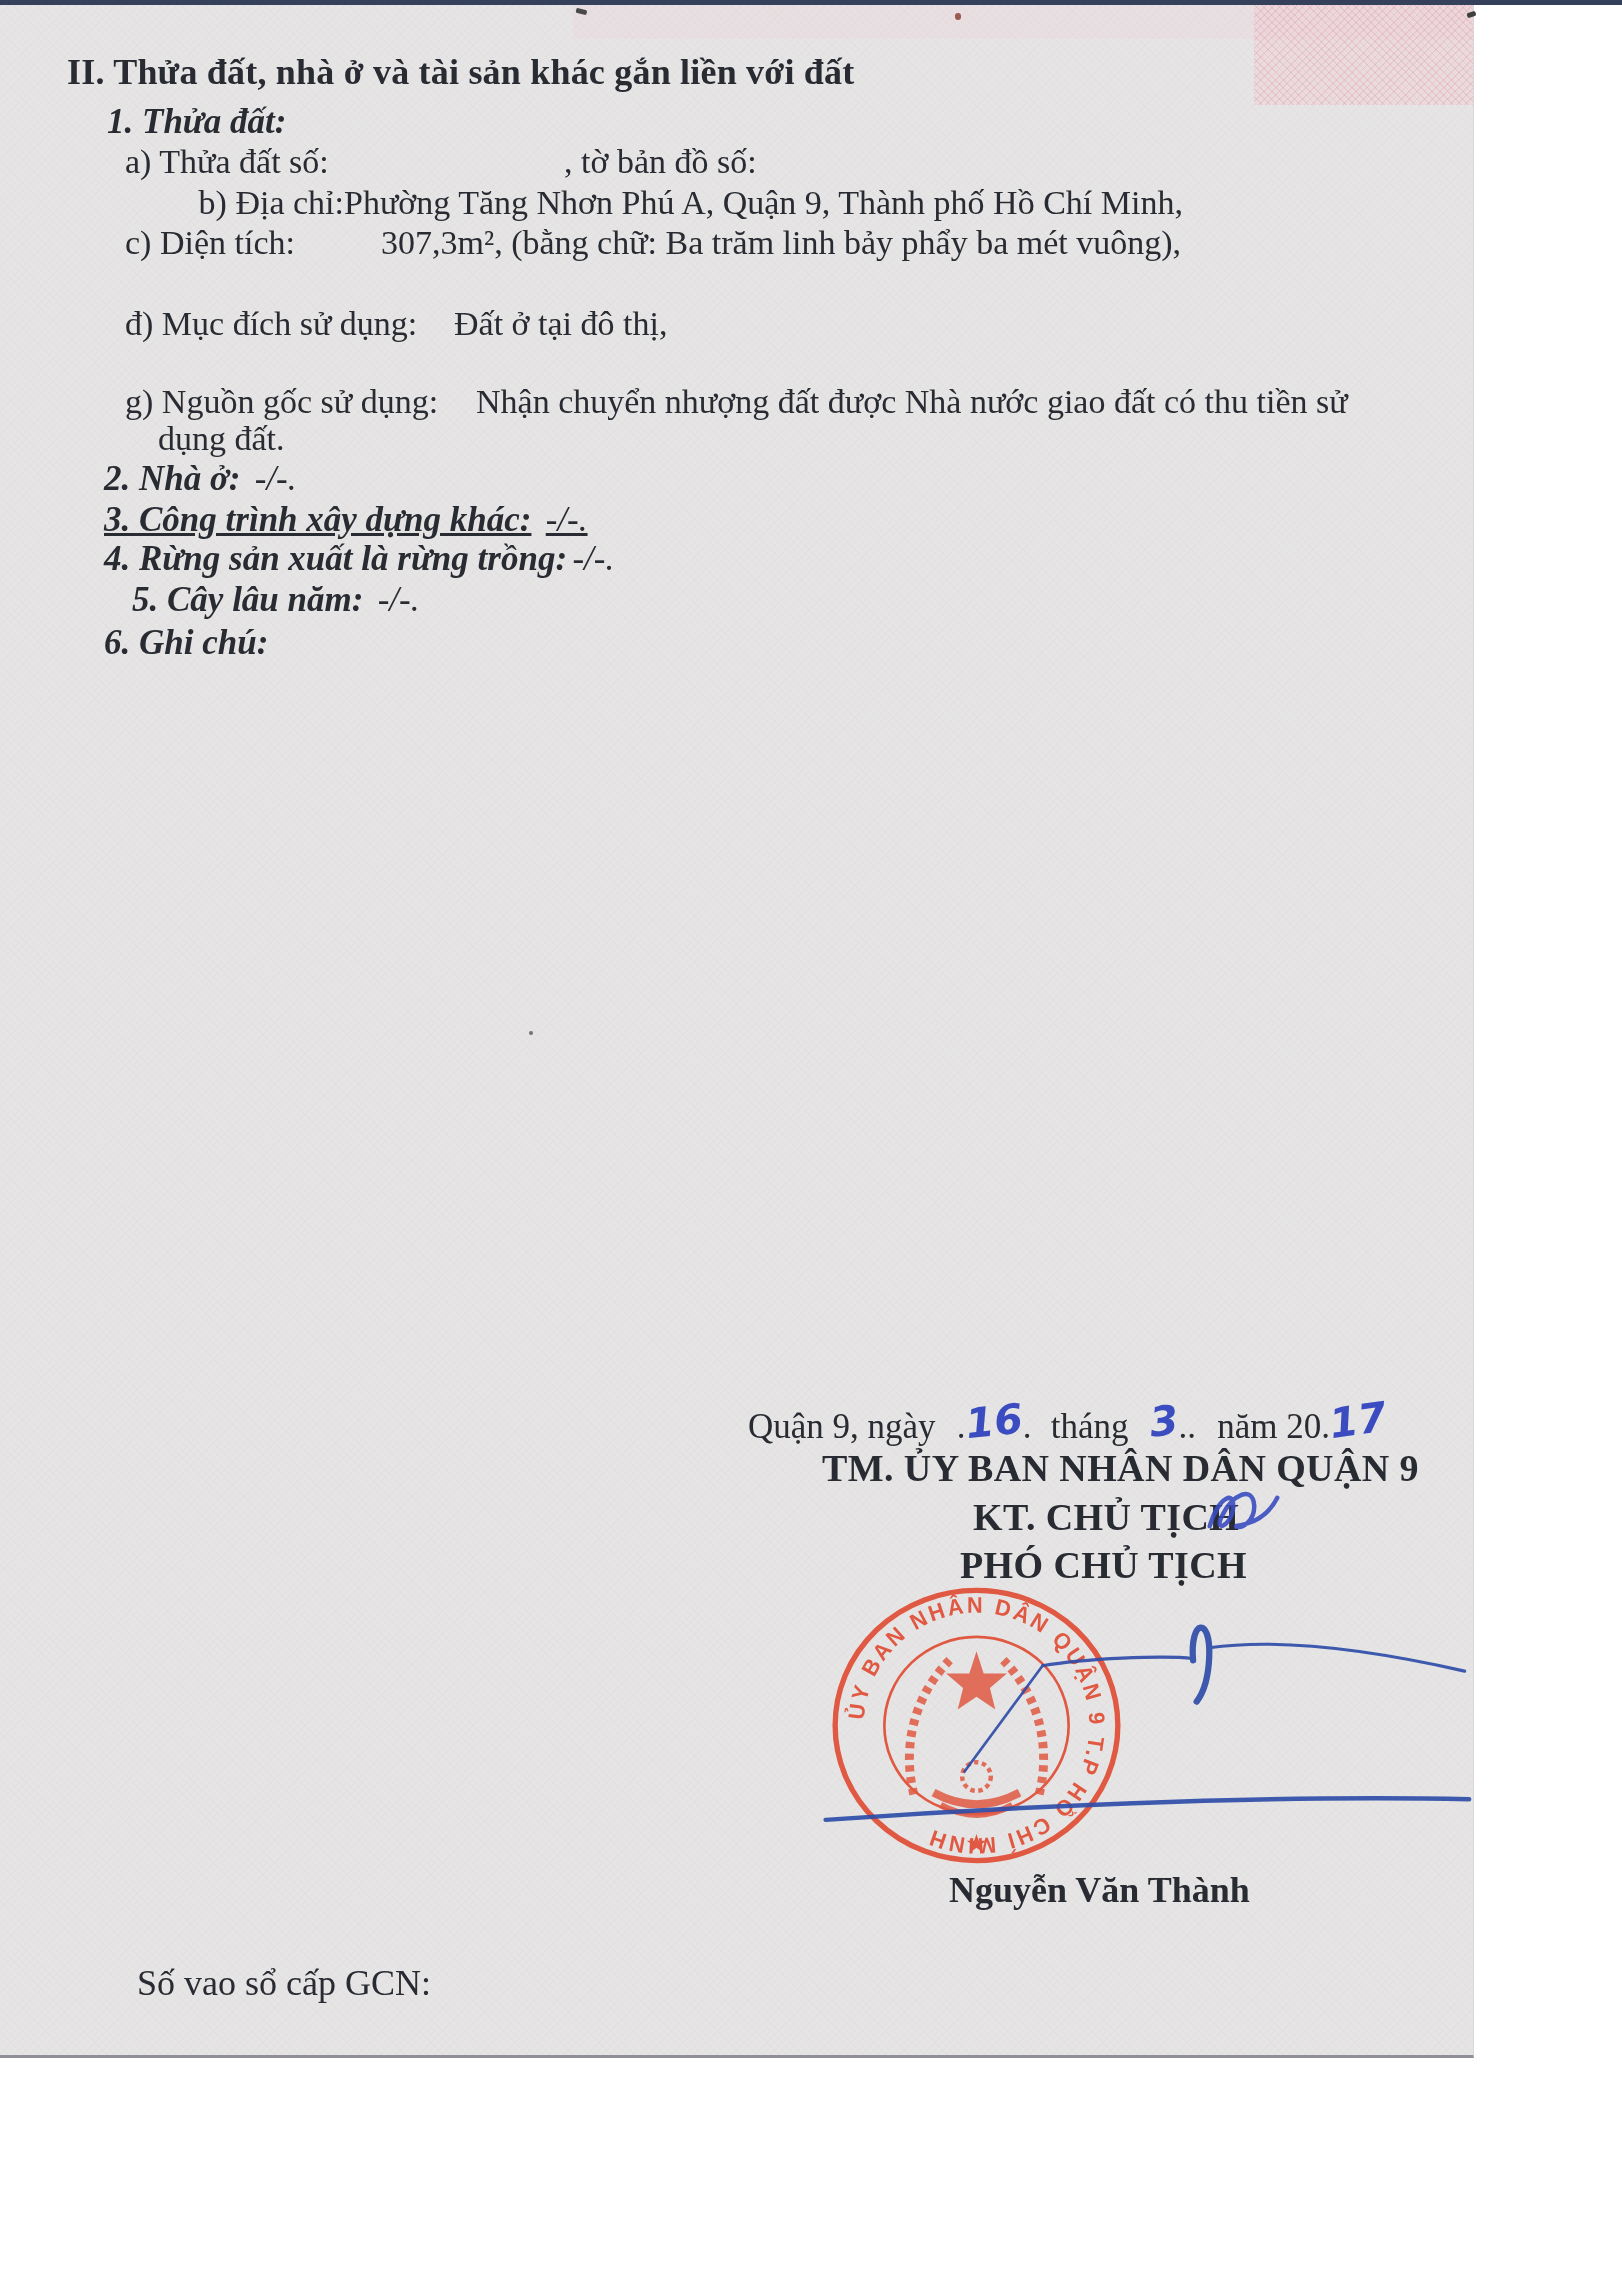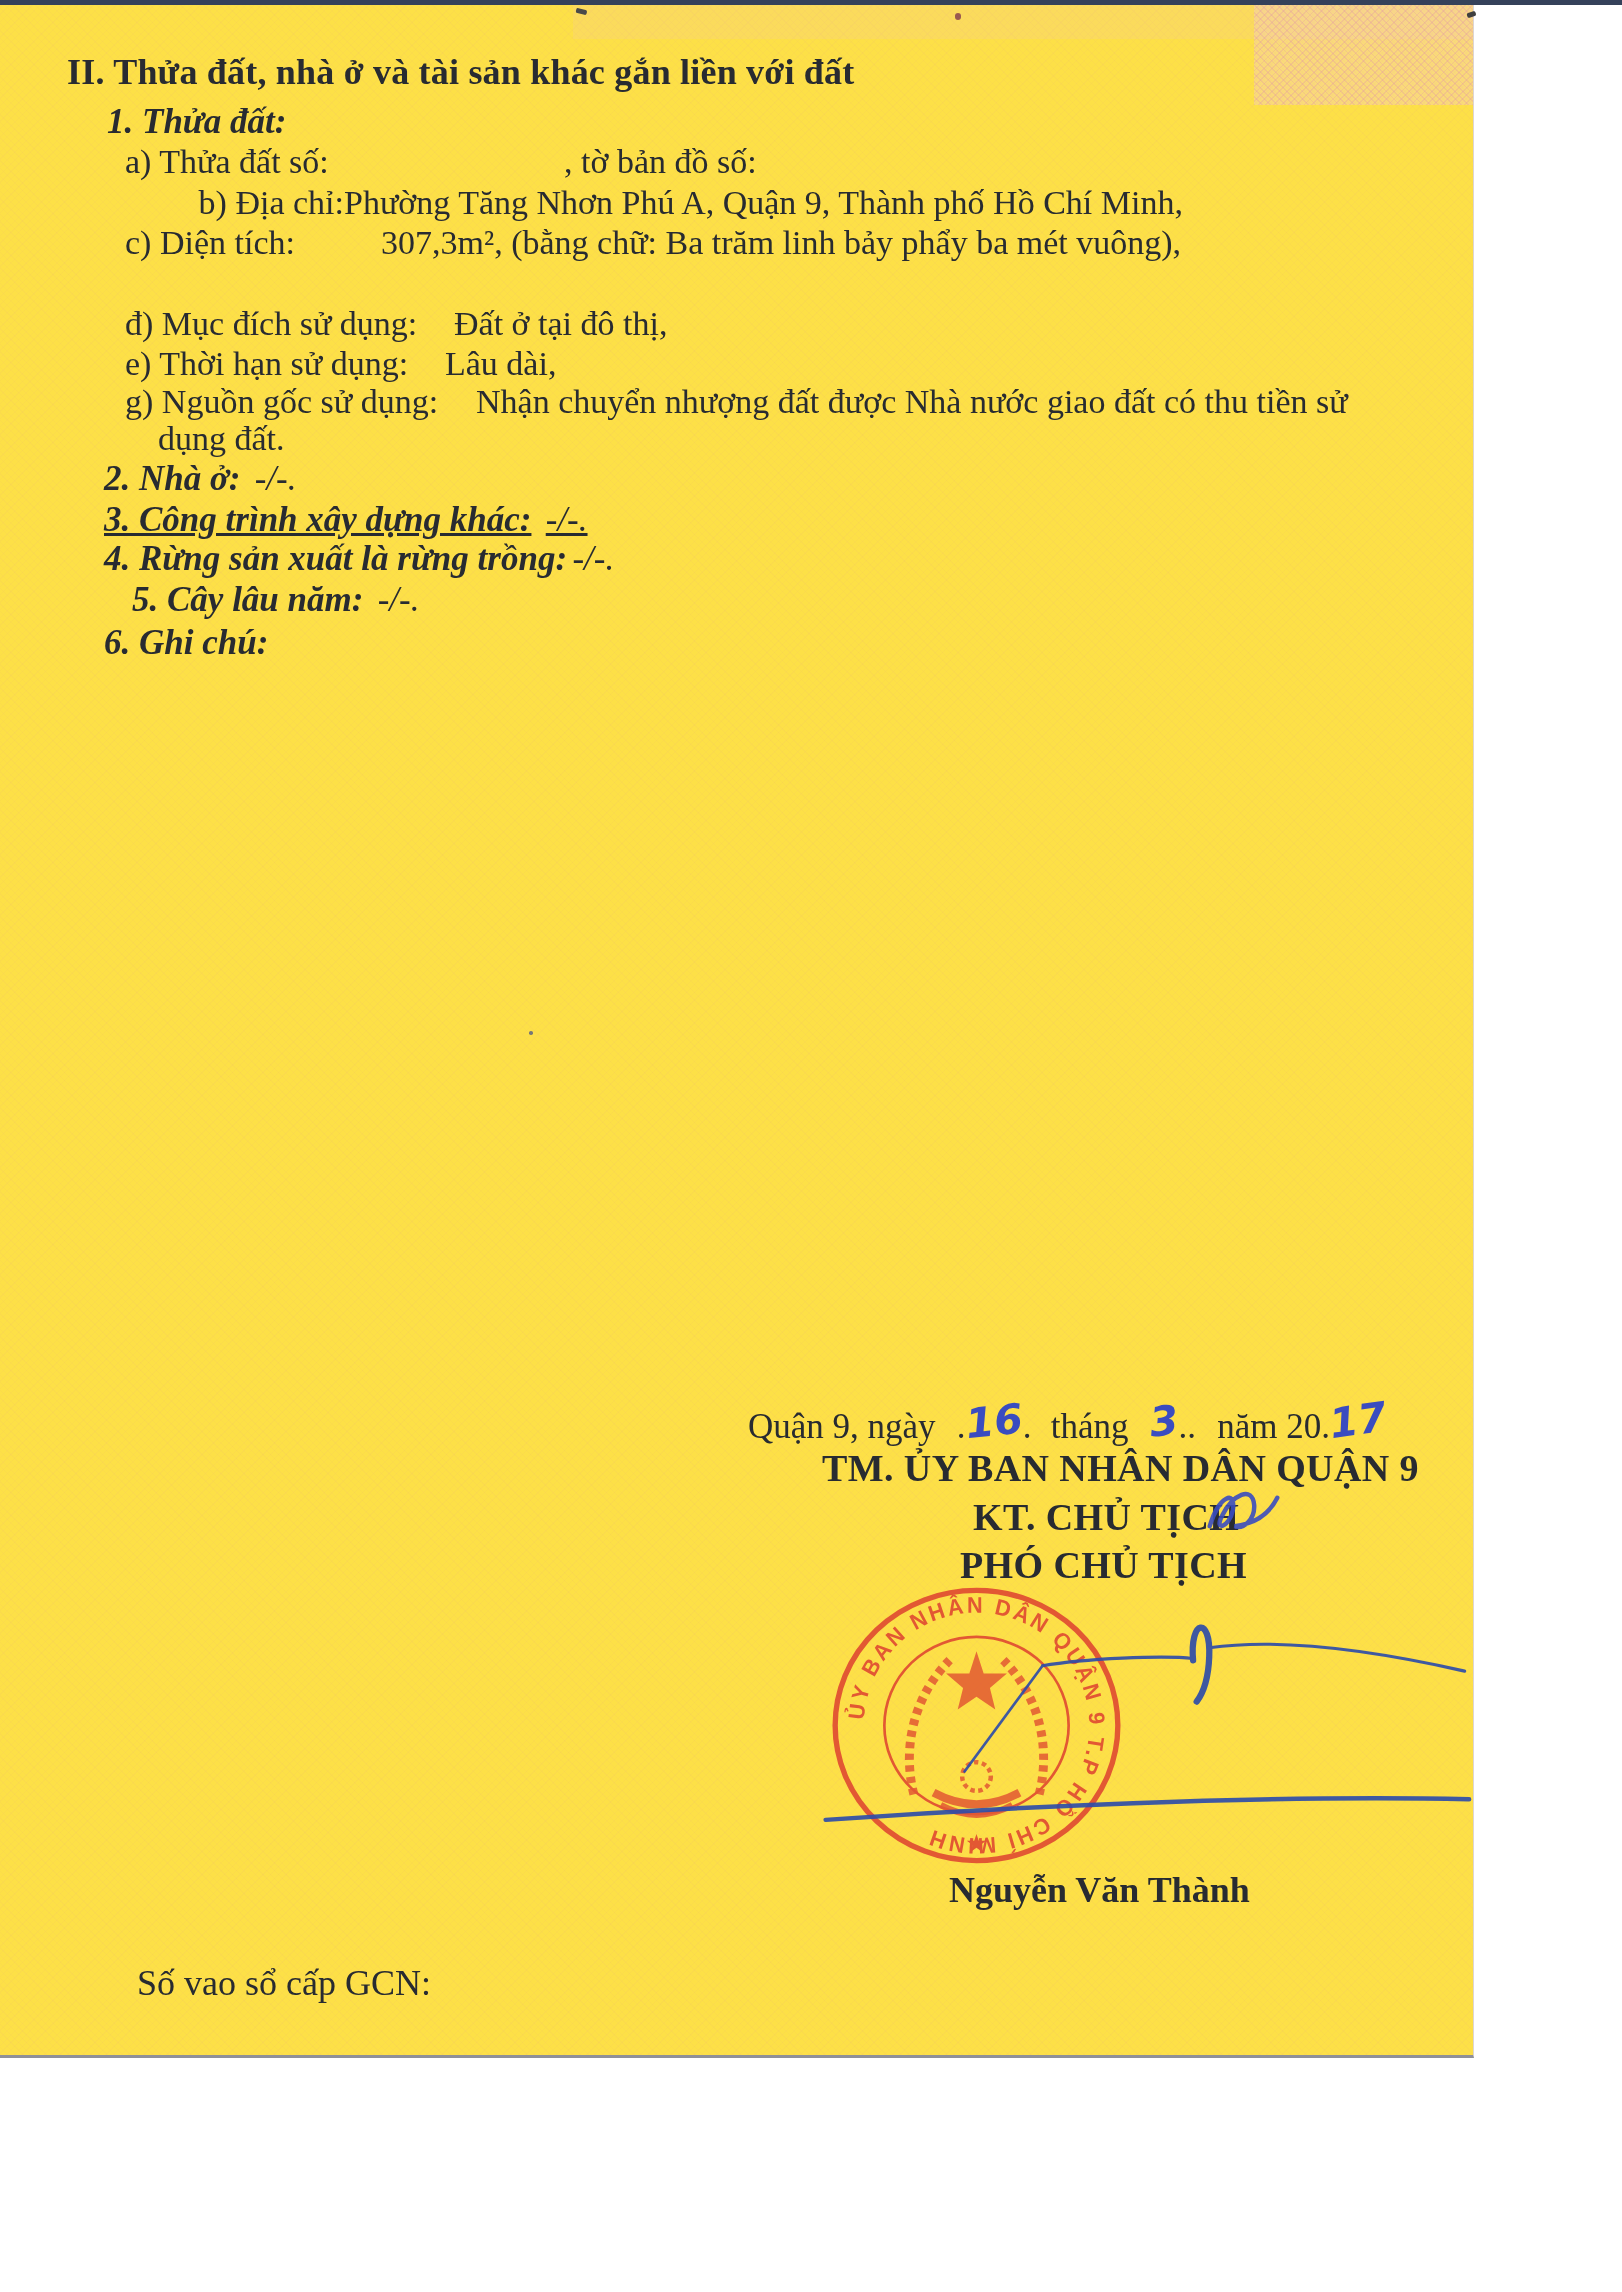--- a/index.html
+++ b/index.html
@@ -2,21 +2,21 @@
 <html style="font-size:14.3px"><head>
 <meta charset="utf-8">
 <style>
   html,body{margin:0;padding:0;}
   body{
     width:1623px;height:2293px;position:relative;background:#ffffff;overflow:hidden;
     font-family:"Liberation Serif","DejaVu Serif",serif;color:#282b31;
   }
   .page{
     position:absolute;left:0;top:0;width:1473px;height:2055px;
-    background:#fde047;
+    background:#e5e5e5;
     border-right:1.8px solid #ddd5d2;
     border-bottom:3.6px solid #8f9097;
   }
   .page .texture{
     position:absolute;inset:0;pointer-events:none;
     background:
       repeating-linear-gradient(45deg, rgba(216,140,150,0.05) 0 0.9px, transparent 0.9px 5.4px),
       repeating-linear-gradient(-45deg, rgba(216,140,150,0.05) 0 0.9px, transparent 0.9px 5.4px);
   }
   .topstrip{position:absolute;left:0;top:0;width:1623px;height:5.4px;background:#35415a;}
@@ -70,23 +70,20 @@
 
   <div class="line" style="left:125px;top:223px;">
     <span class="lab" style="width:256px;">c) Diện tích:</span><span>307,3m², (bằng chữ: Ba trăm linh bảy phẩy ba mét vuông),</span>
   </div>
 
 
   <div class="line" style="left:125px;top:304px;">
     <span class="lab" style="width:329px;">đ) Mục đích sử dụng:</span><span>Đất ở tại đô thị,</span>
   </div>
 
-  <div class="line" style="left:125px;top:344px;">
-    <span class="lab" style="width:320px;">e) Thời hạn sử dụng:</span><span>Lâu dài,</span>
-  </div>
 
   <div class="line" style="left:125px;top:382px;">
     <span class="lab" style="width:351px;">g) Nguồn gốc sử dụng:</span><span>Nhận chuyển nhượng đất được Nhà nước giao đất có thu tiền sử</span>
   </div>
   <div class="line" style="left:158px;top:419px;">dụng đất.</div>
 
   <div class="line numitem" style="left:104px;top:459px;">
     <span class="bi">2. Nhà ở:</span><span class="dash">-/-.</span>
   </div>
   <div class="line numitem" style="left:104px;top:500px;text-decoration:underline;">

